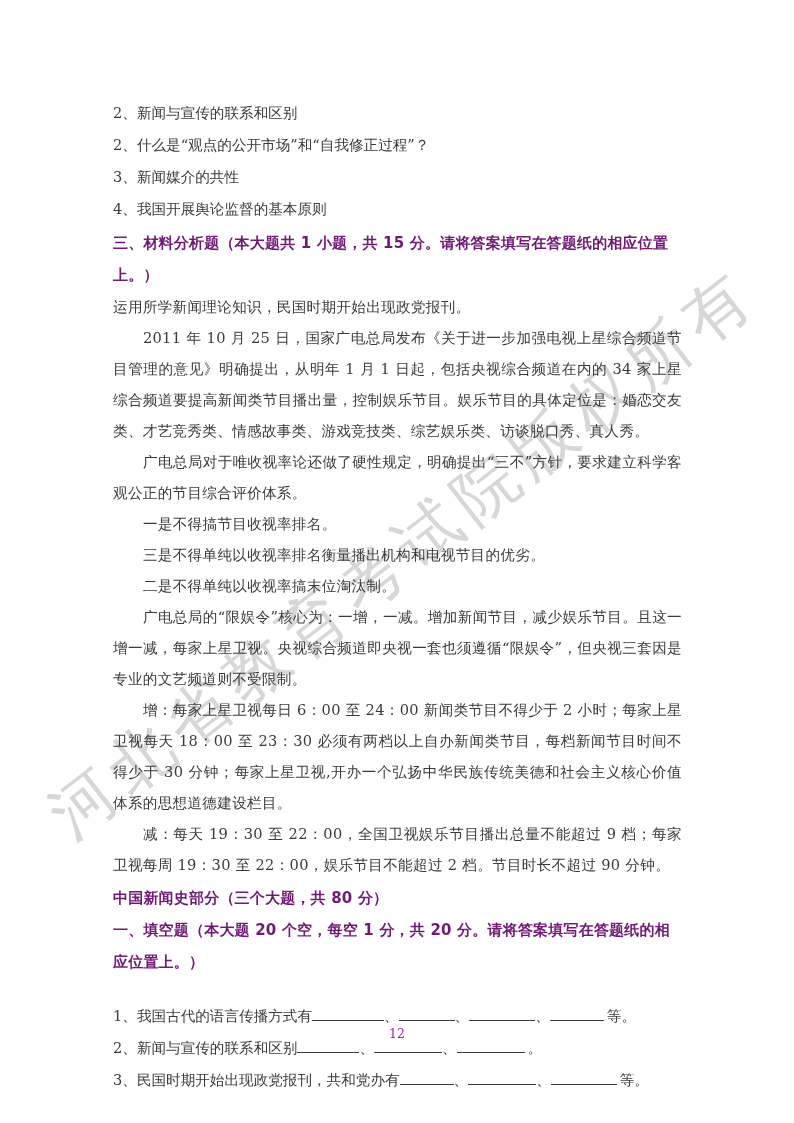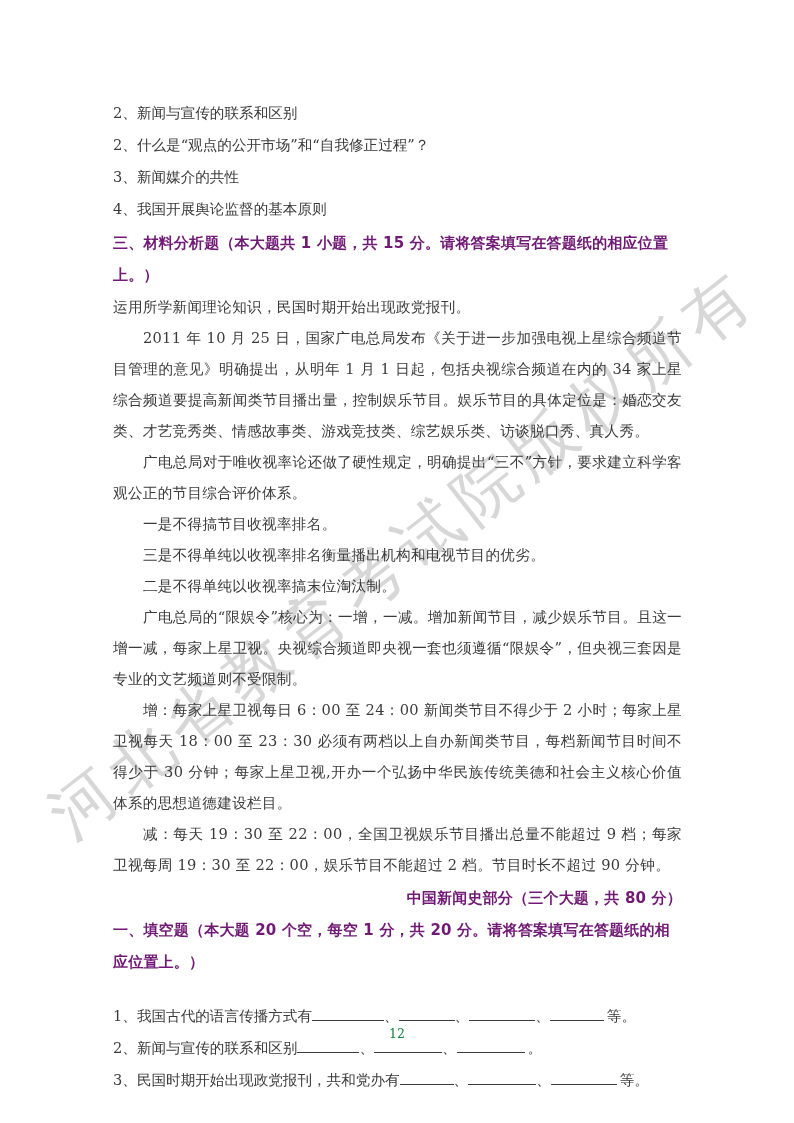--- a/index.html
+++ b/index.html
@@ -48,41 +48,41 @@
     letter-spacing: 0.2px;
   }
   .para {
     margin: 0;
     line-height: 31px;
     text-align: justify;
     letter-spacing: 0.3px;
   }
   .indent { text-indent: 2.05em; }
   .history-heading {
-    text-align: right;
+    text-align: left;
   }
   .fill-heading { margin-top: 0; }
   .fill-questions { margin-top: 22px; }
   .fill-q { line-height: 32px; white-space: nowrap; }
   .fill-q .blank {
     display: inline-block;
     height: 14px;
     border-bottom: 1px solid #3c3c3c;
     vertical-align: baseline;
   }
   .fill-q .tail { margin-left: 3px; }
   .page-number {
     position: absolute;
     z-index: 2;
     left: 0;
     top: 1026px;
     width: 794px;
     text-align: center;
     font-size: 12.5px;
-    color: #15803d;
+    color: #a21caf;
   }
 </style>
 </head>
 <body>
 
 <div class="page">
 
   <div class="watermark">河北省教育考试院版权所有</div>
 
   <div class="content">

